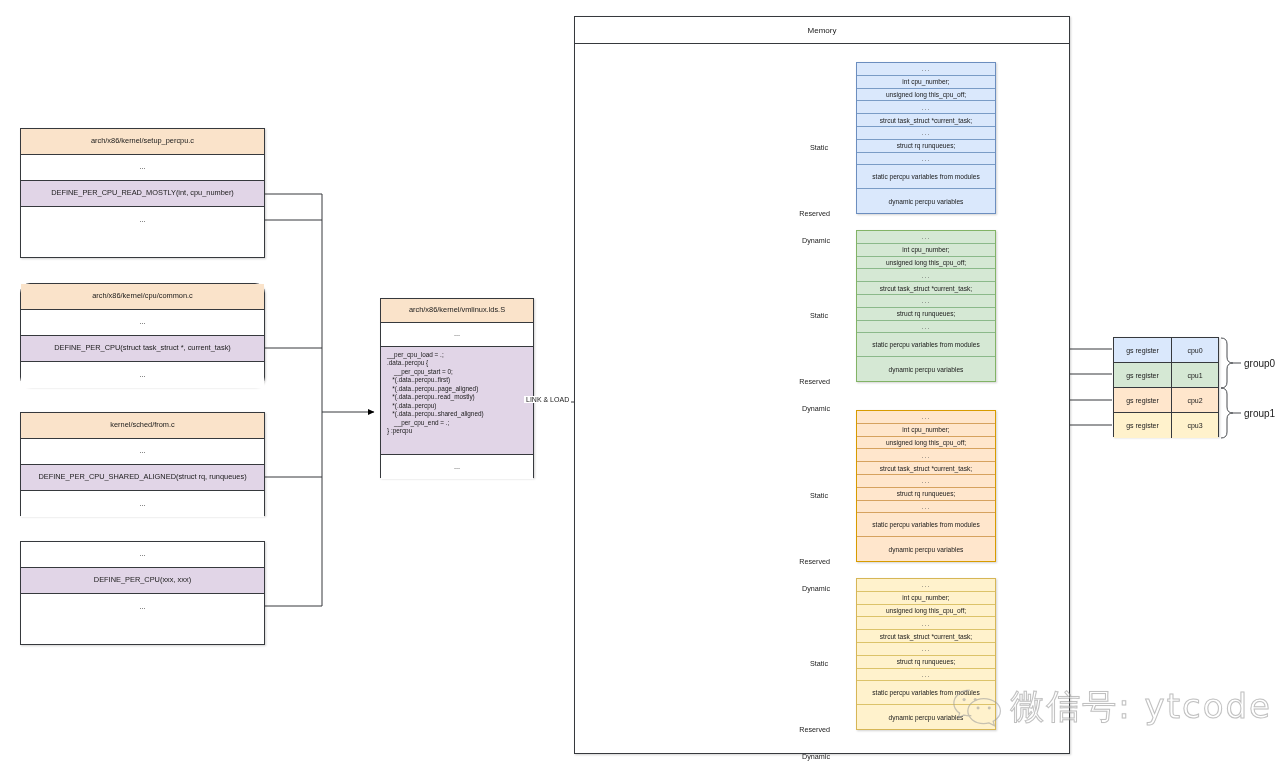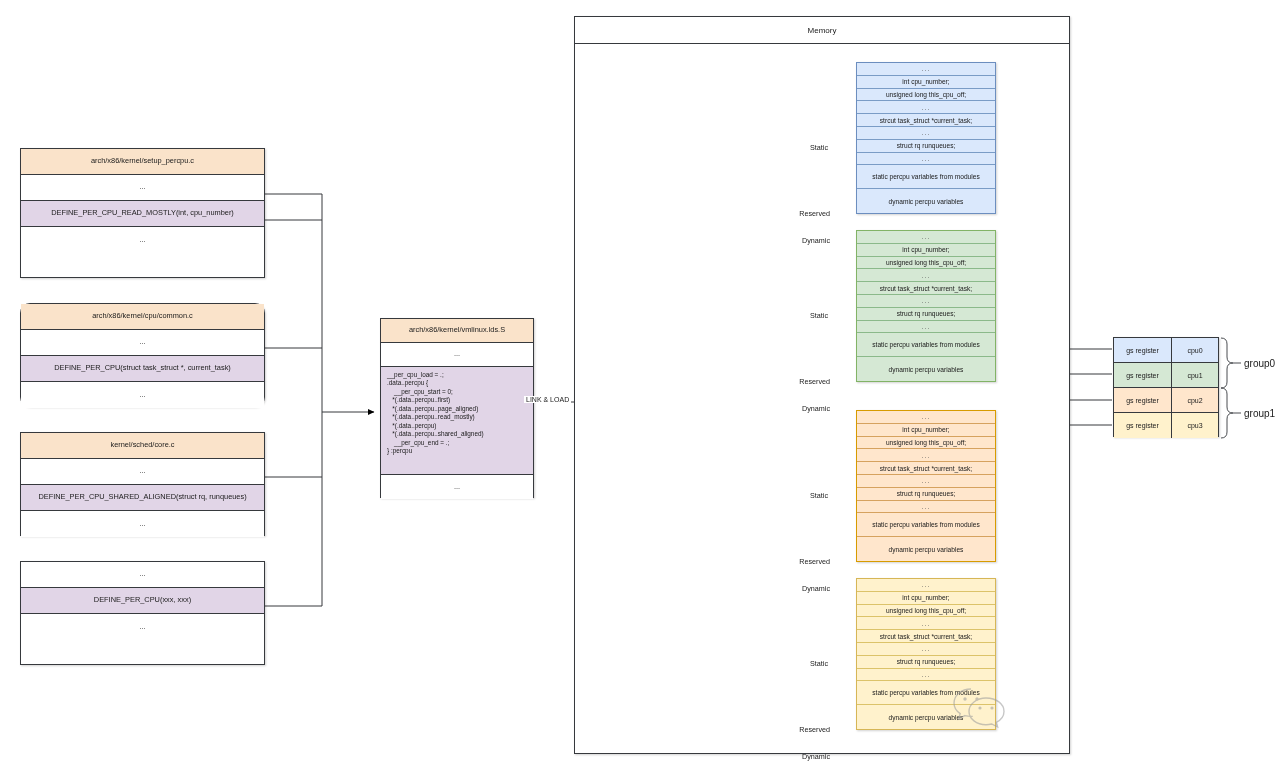--- a/index.html
+++ b/index.html
@@ -3,21 +3,21 @@
 <meta charset="utf-8">
 <style>
   html,body{margin:0;padding:0;background:#ffffff;}
   body{width:1280px;height:769px;position:relative;overflow:hidden;
        font-family:"Liberation Sans","DejaVu Sans",sans-serif;color:#1a1a1a;}
   .canvas{position:absolute;left:0;top:0;width:1280px;height:769px;}
   svg.wires{position:absolute;left:0;top:0;width:1280px;height:769px;pointer-events:none;}
 
   
   .tbl{position:absolute;border:1px solid #36393d;box-sizing:border-box;
-       background:#fff;box-shadow:1px 1px 2px rgba(0,0,0,.18);margin-top:20px;}
+       background:#fff;box-shadow:1px 1px 2px rgba(0,0,0,.18);}
   .tbl .row{border-bottom:1px solid #36393d;box-sizing:border-box;
        display:flex;align-items:center;justify-content:center;
        font-size:7.4px;text-align:center;line-height:1.1;white-space:nowrap;}
   .tbl .row:last-child{border-bottom:none;}
   .hdr{background:#fae3ca;}
   .lav{background:#e1d5e7;}
   .plain{background:#ffffff;}
   .pink{background:#f8cecc;}
 
   
@@ -181,21 +181,21 @@
   </div>
 
   <div class="tbl srcbox" id="src1" style="left:20px;top:283px;width:245px;height:104px;border-radius:10px;">
     <div class="row hdr">arch/x86/kernel/cpu/common.c</div>
     <div class="row plain">...</div>
     <div class="row lav">DEFINE_PER_CPU(struct task_struct *, current_task)</div>
     <div class="row plain">...</div>
   </div>
 
   <div class="tbl srcbox" id="src2" style="left:20px;top:412px;width:245px;height:104px;">
-    <div class="row hdr">kernel/sched/core.c</div>
+    <div class="row hdr">kernel/sched/from.c</div>
     <div class="row plain">...</div>
     <div class="row lav">DEFINE_PER_CPU_SHARED_ALIGNED(struct rq, runqueues)</div>
     <div class="row plain">...</div>
   </div>
 
   <div class="tbl srcbox" id="src3" style="left:20px;top:541px;width:245px;height:104px;">
     <div class="row plain">...</div>
     <div class="row lav">DEFINE_PER_CPU(xxx, xxx)</div>
     <div class="row plain">...</div>
   </div>
@@ -329,15 +329,16 @@
         <path d="M19 4 C9 4 2 10.5 2 18 c0 4.3 2.4 8.1 6.2 10.6 L6.6 34 l6.3 -3.4 c1.9 .5 3.9 .8 6.1 .8 c.6 0 1.2 0 1.8 -.07"></path>
         <path d="M34 13 c-9.4 0 -17 6 -17 13.4 c0 7.4 7.6 13.4 17 13.4 c2 0 3.9 -.3 5.7 -.8 L45.6 42 l-1.4 -4.6 c4.6 -2.4 7.8 -6.4 7.8 -11 C52 19 44.4 13 34 13 z"></path>
       </g>
       <g fill="#9a9a9a">
         <circle cx="13" cy="14" r="1.7"></circle>
           <circle cx="25" cy="14" r="1.7"></circle>
         <circle cx="28" cy="23" r="1.6"></circle>
           <circle cx="40" cy="23" r="1.6"></circle>
       </g>
     </svg>
+    <span class="wm-text">微信号: ytcode</span>
   </div>
 
 </div>
 
 </body></html>

